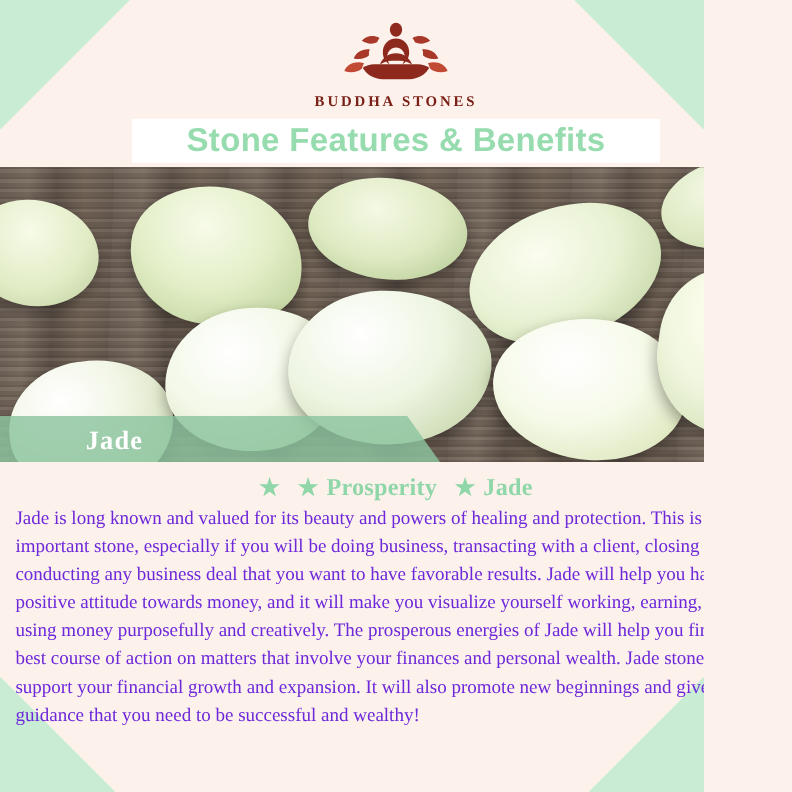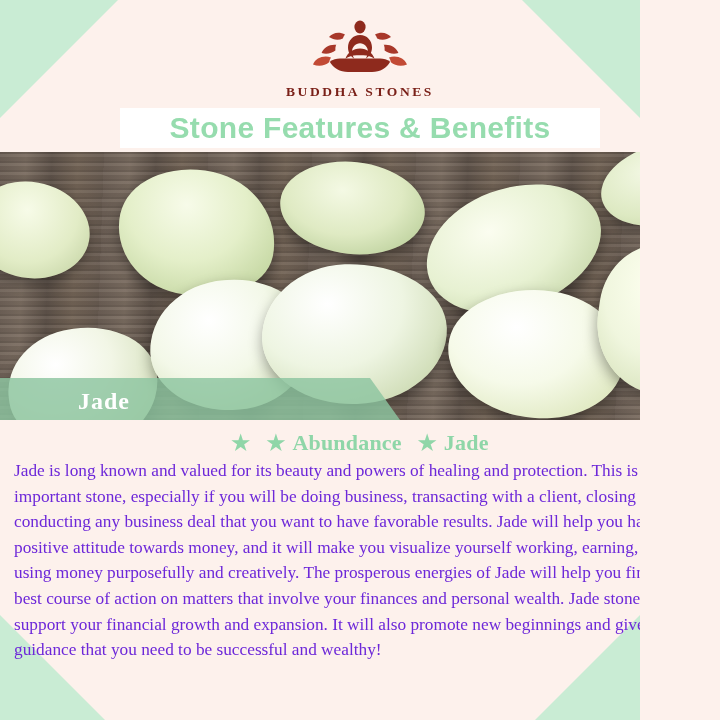--- a/index.html
+++ b/index.html
@@ -265,21 +265,21 @@
 
   <div class="label-band"></div>
   <div class="label-text">Jade</div>
 
   <div class="keywords">
     <div class="kw">
       <span class="star">★</span>
     </div>
     <div class="kw">
       <span class="star">★</span>
-      <span>Abundance</span>
+      <span>Prosperity</span>
     </div>
     <div class="kw">
       <span class="star">★</span>
       <span>Jade</span>
     </div>
   </div>
 
   <div class="body-copy">Jade is long known and valued for its beauty and powers of healing and protection. This is a very important stone, especially if you will be doing business, transacting with a client, closing a sale, or conducting any business deal that you want to have favorable results. Jade will help you have a positive attitude towards money, and it will make you visualize yourself working, earning, and using money purposefully and creatively. The prosperous energies of Jade will help you find the best course of action on matters that involve your finances and personal wealth. Jade stone will support your financial growth and expansion. It will also promote new beginnings and give you the guidance that you need to be successful and wealthy!</div>
 
 </div>

